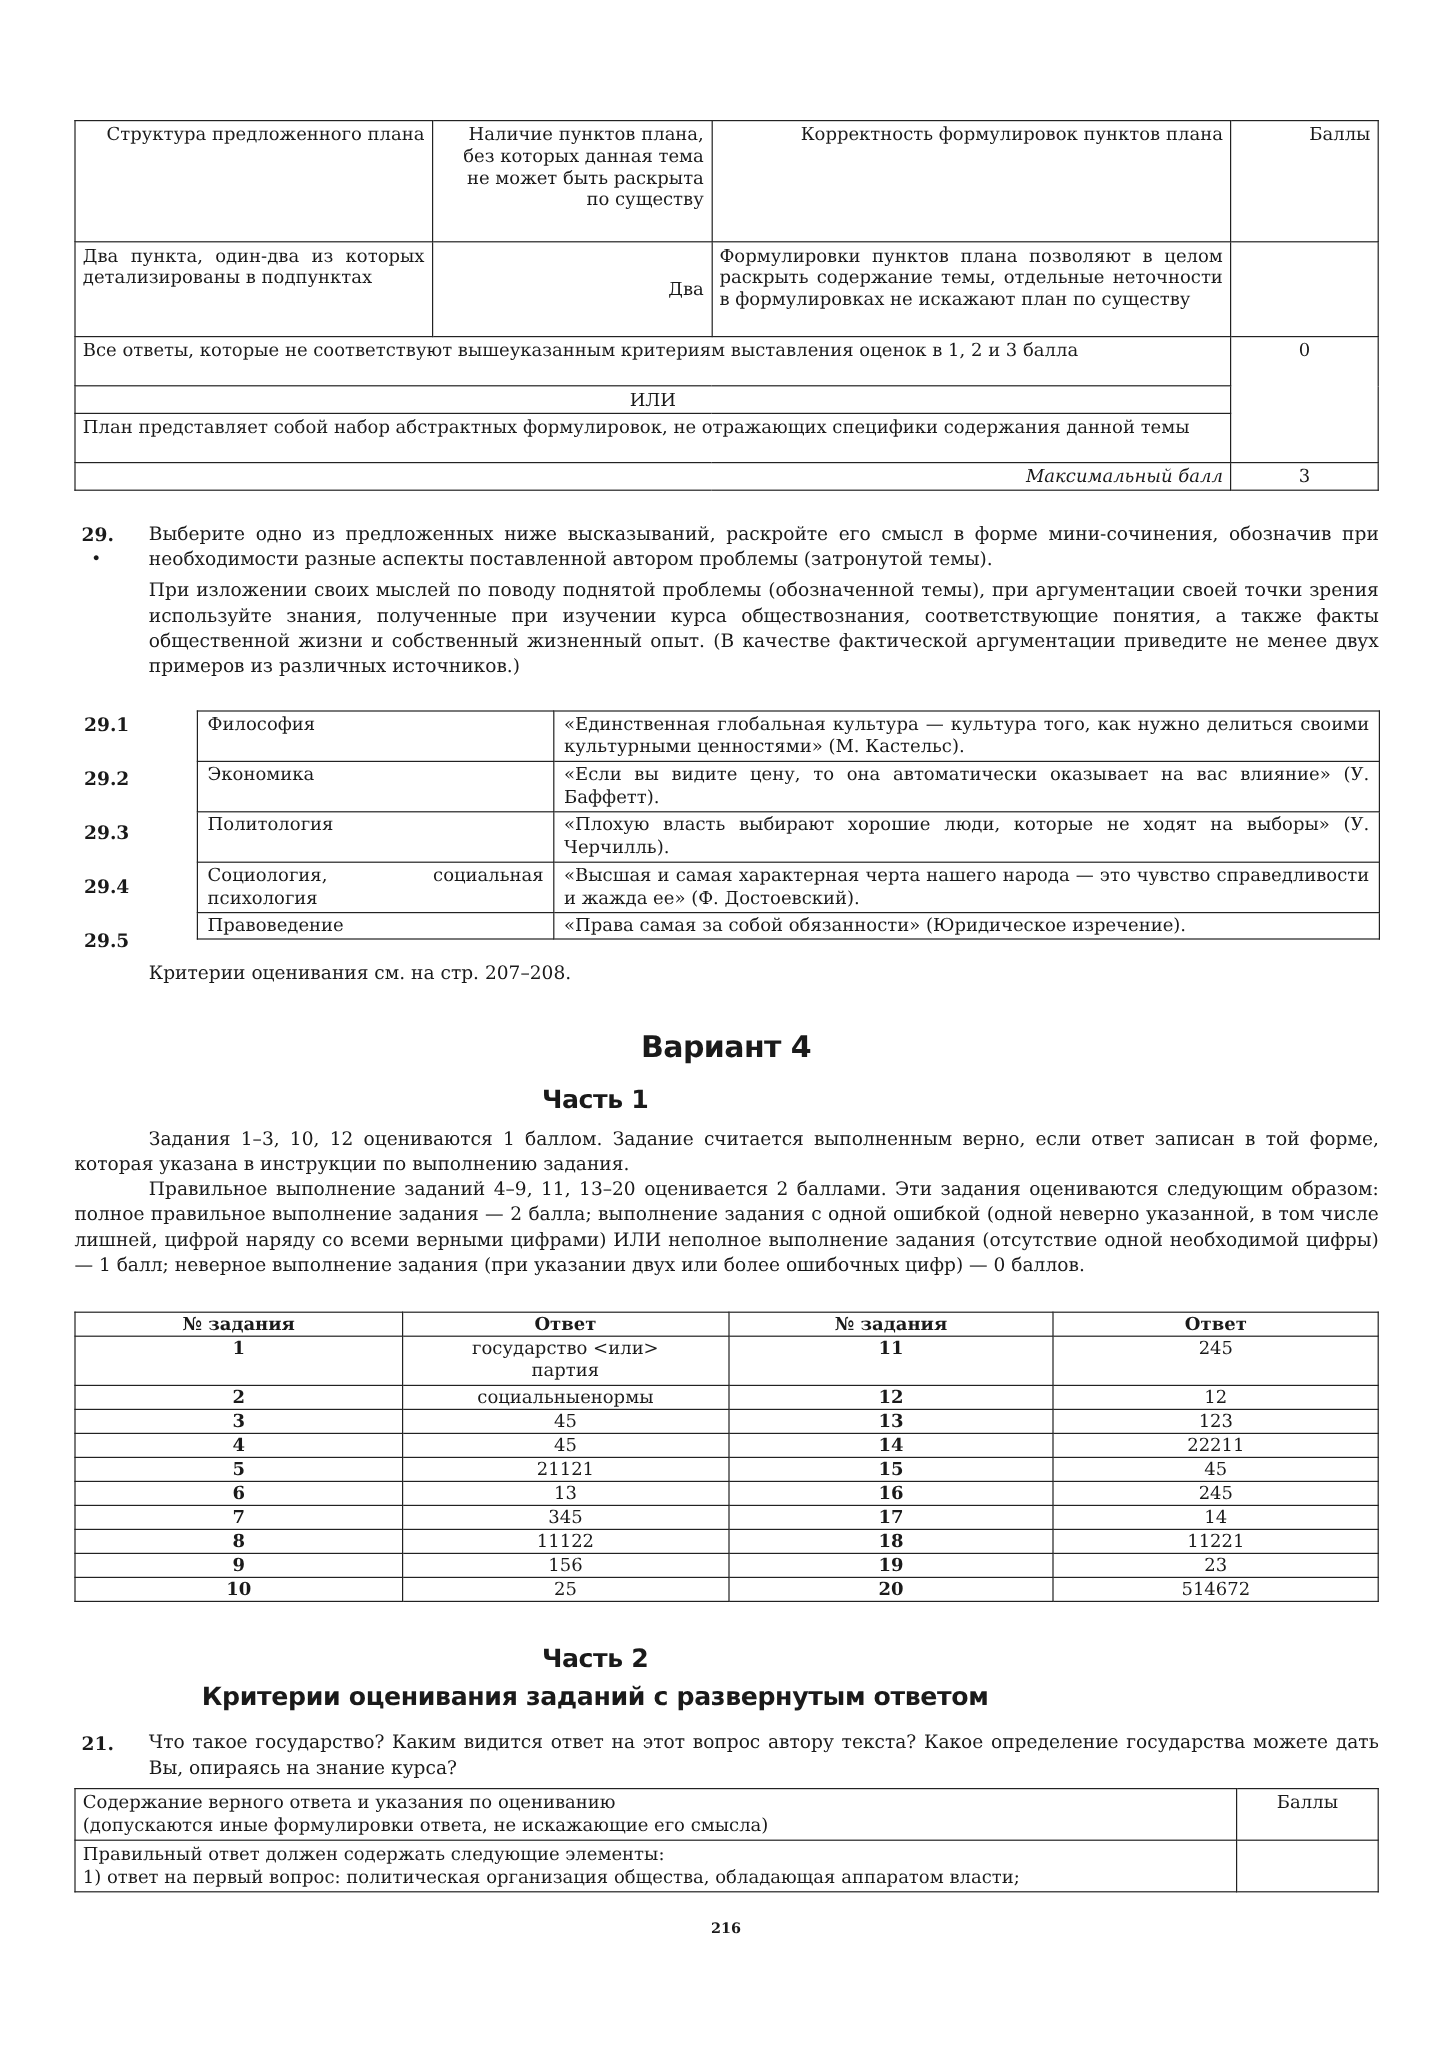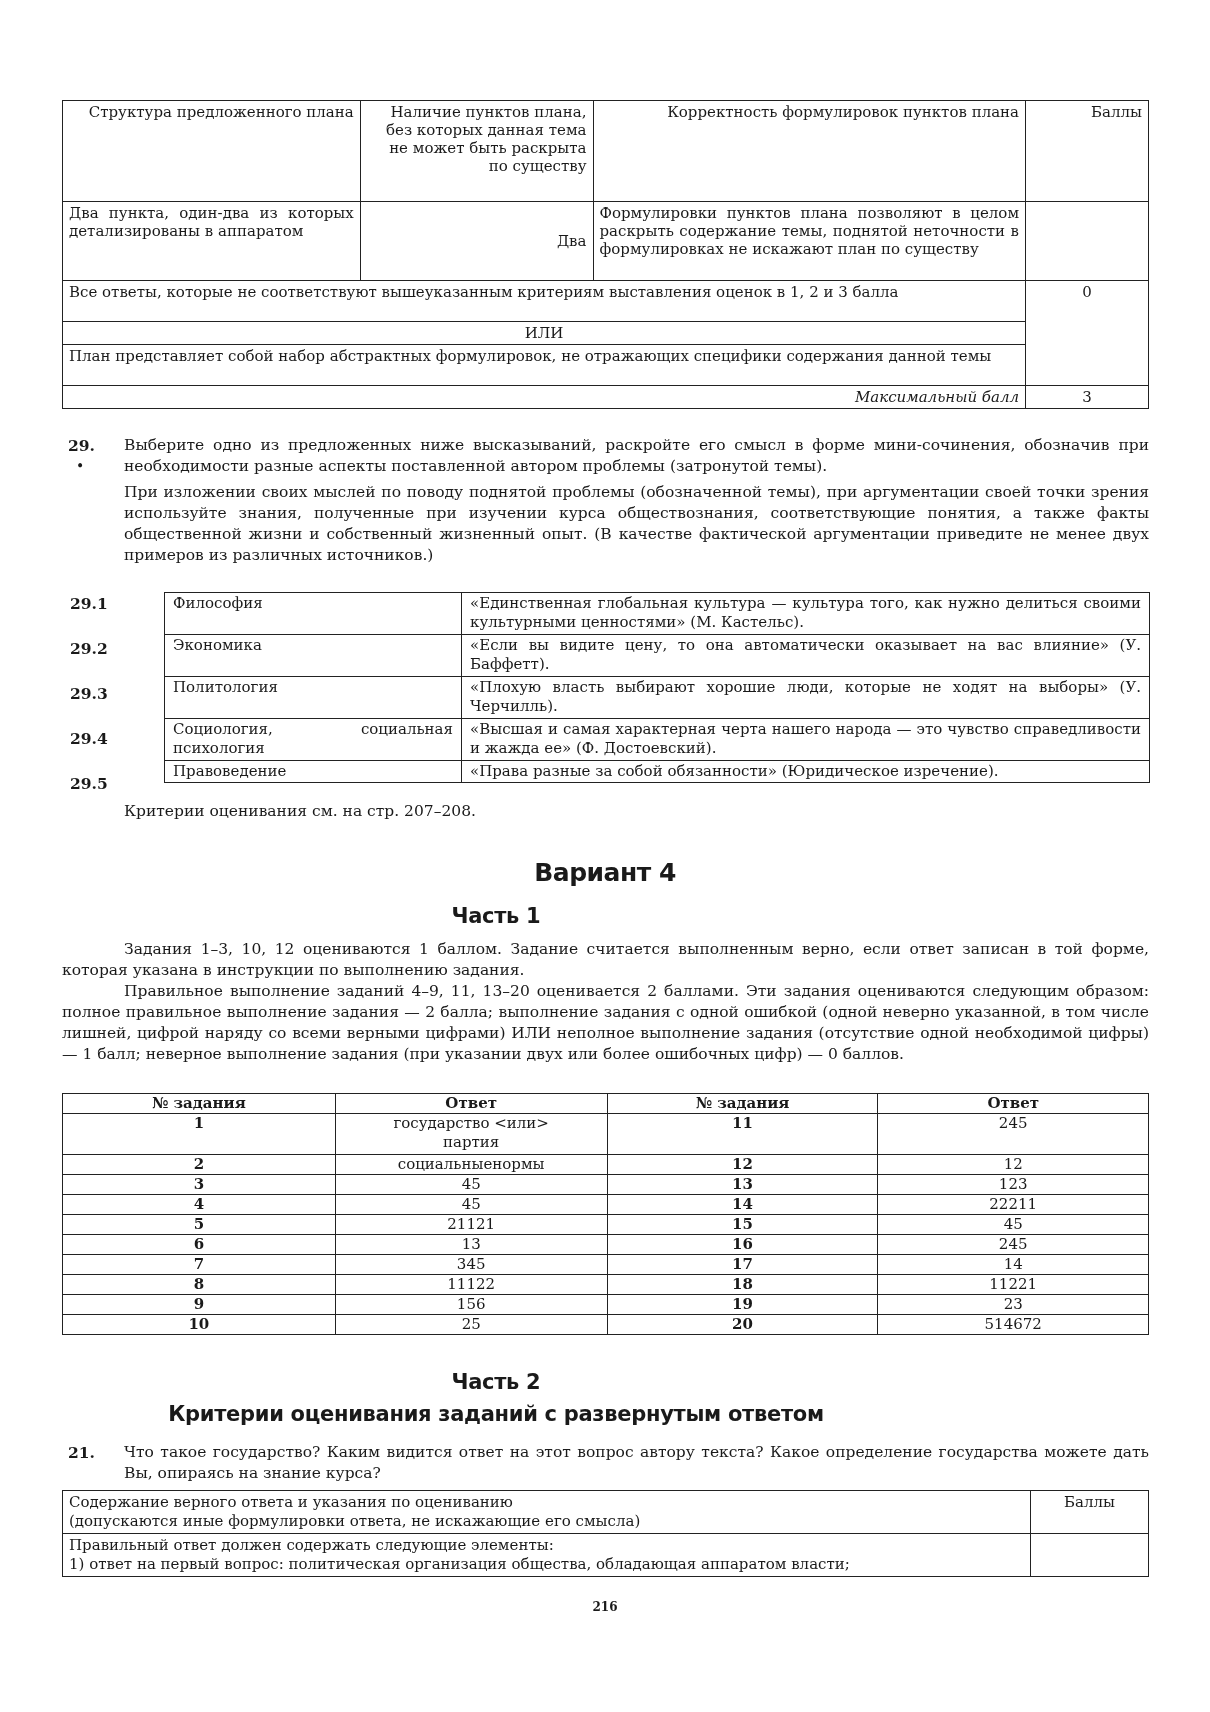--- a/index.html
+++ b/index.html
@@ -56,23 +56,23 @@
 
 <table id="t-plan" class="abs">
   <tbody>
       <tr>
     <td class="c1 hdr" style="height:96px">Структура предложенного плана</td>
     <td class="c2 hdr">Наличие пунктов плана, без которых данная тема не может быть раскрыта по существу</td>
     <td class="c3 hdr">Корректность формулировок пунктов плана</td>
     <td class="c4 hdr">Баллы</td>
   </tr>
   <tr>
-    <td class="c1 justify" style="height:74px">Два пункта, один-два из которых детализированы в аппаратом</td>
+    <td class="c1 justify" style="height:74px">Два пункта, один-два из которых детализированы в подпунктах</td>
     <td class="c2" style="vertical-align:middle">Два</td>
-    <td class="c3 justify">Формулировки пунктов плана позволяют в целом раскрыть содержание темы, поднятой неточности в формулировках не искажают план по существу</td>
+    <td class="c3 justify">Формулировки пунктов плана позволяют в целом раскрыть содержание темы, отдельные неточности в формулировках не искажают план по существу</td>
     <td class="c4"></td>
   </tr>
   <tr>
     <td colspan="3" class="justify" style="height:36px">Все ответы, которые не соответствуют вышеуказанным критериям выставления оценок в 1, 2 и 3 балла</td>
     <td class="c4" rowspan="3">0</td>
   </tr>
   <tr>
     <td colspan="3" style="text-align:center">ИЛИ</td>
   </tr>
   <tr>
@@ -113,21 +113,21 @@
     <tr>
       <td style="height:39px">Политология</td>
       <td class="justify">«Плохую власть выбирают хорошие люди, которые не ходят на выборы» (У. Черчилль).</td>
     </tr>
     <tr>
       <td class="justify" style="height:39px">Социология, социальная психология</td>
       <td class="justify">«Высшая и самая характерная черта нашего народа — это чувство справедливости и жажда ее» (Ф. Достоевский).</td>
     </tr>
     <tr>
       <td>Правоведение</td>
-      <td>«Права разные за собой обязанности» (Юридическое изречение).</td>
+      <td>«Права самая за собой обязанности» (Юридическое изречение).</td>
     </tr>
   </tbody>
     </table>
 </div>
 
 <div class="abs para" style="left:124px; top:801px">Критерии оценивания см. на стр. 207–208.</div>
 
 <div class="abs h1" style="top:858px">Вариант 4</div>
 <div class="abs h2" style="top:904px">Часть 1</div>
 <div class="abs para" style="left:62px; top:939px; width:1087px; text-indent:62px">Задания 1–3, 10, 12 оцениваются 1 баллом. Задание считается выполненным верно, если ответ записан в той форме, которая указана в инструкции по выполнению задания.</div>

